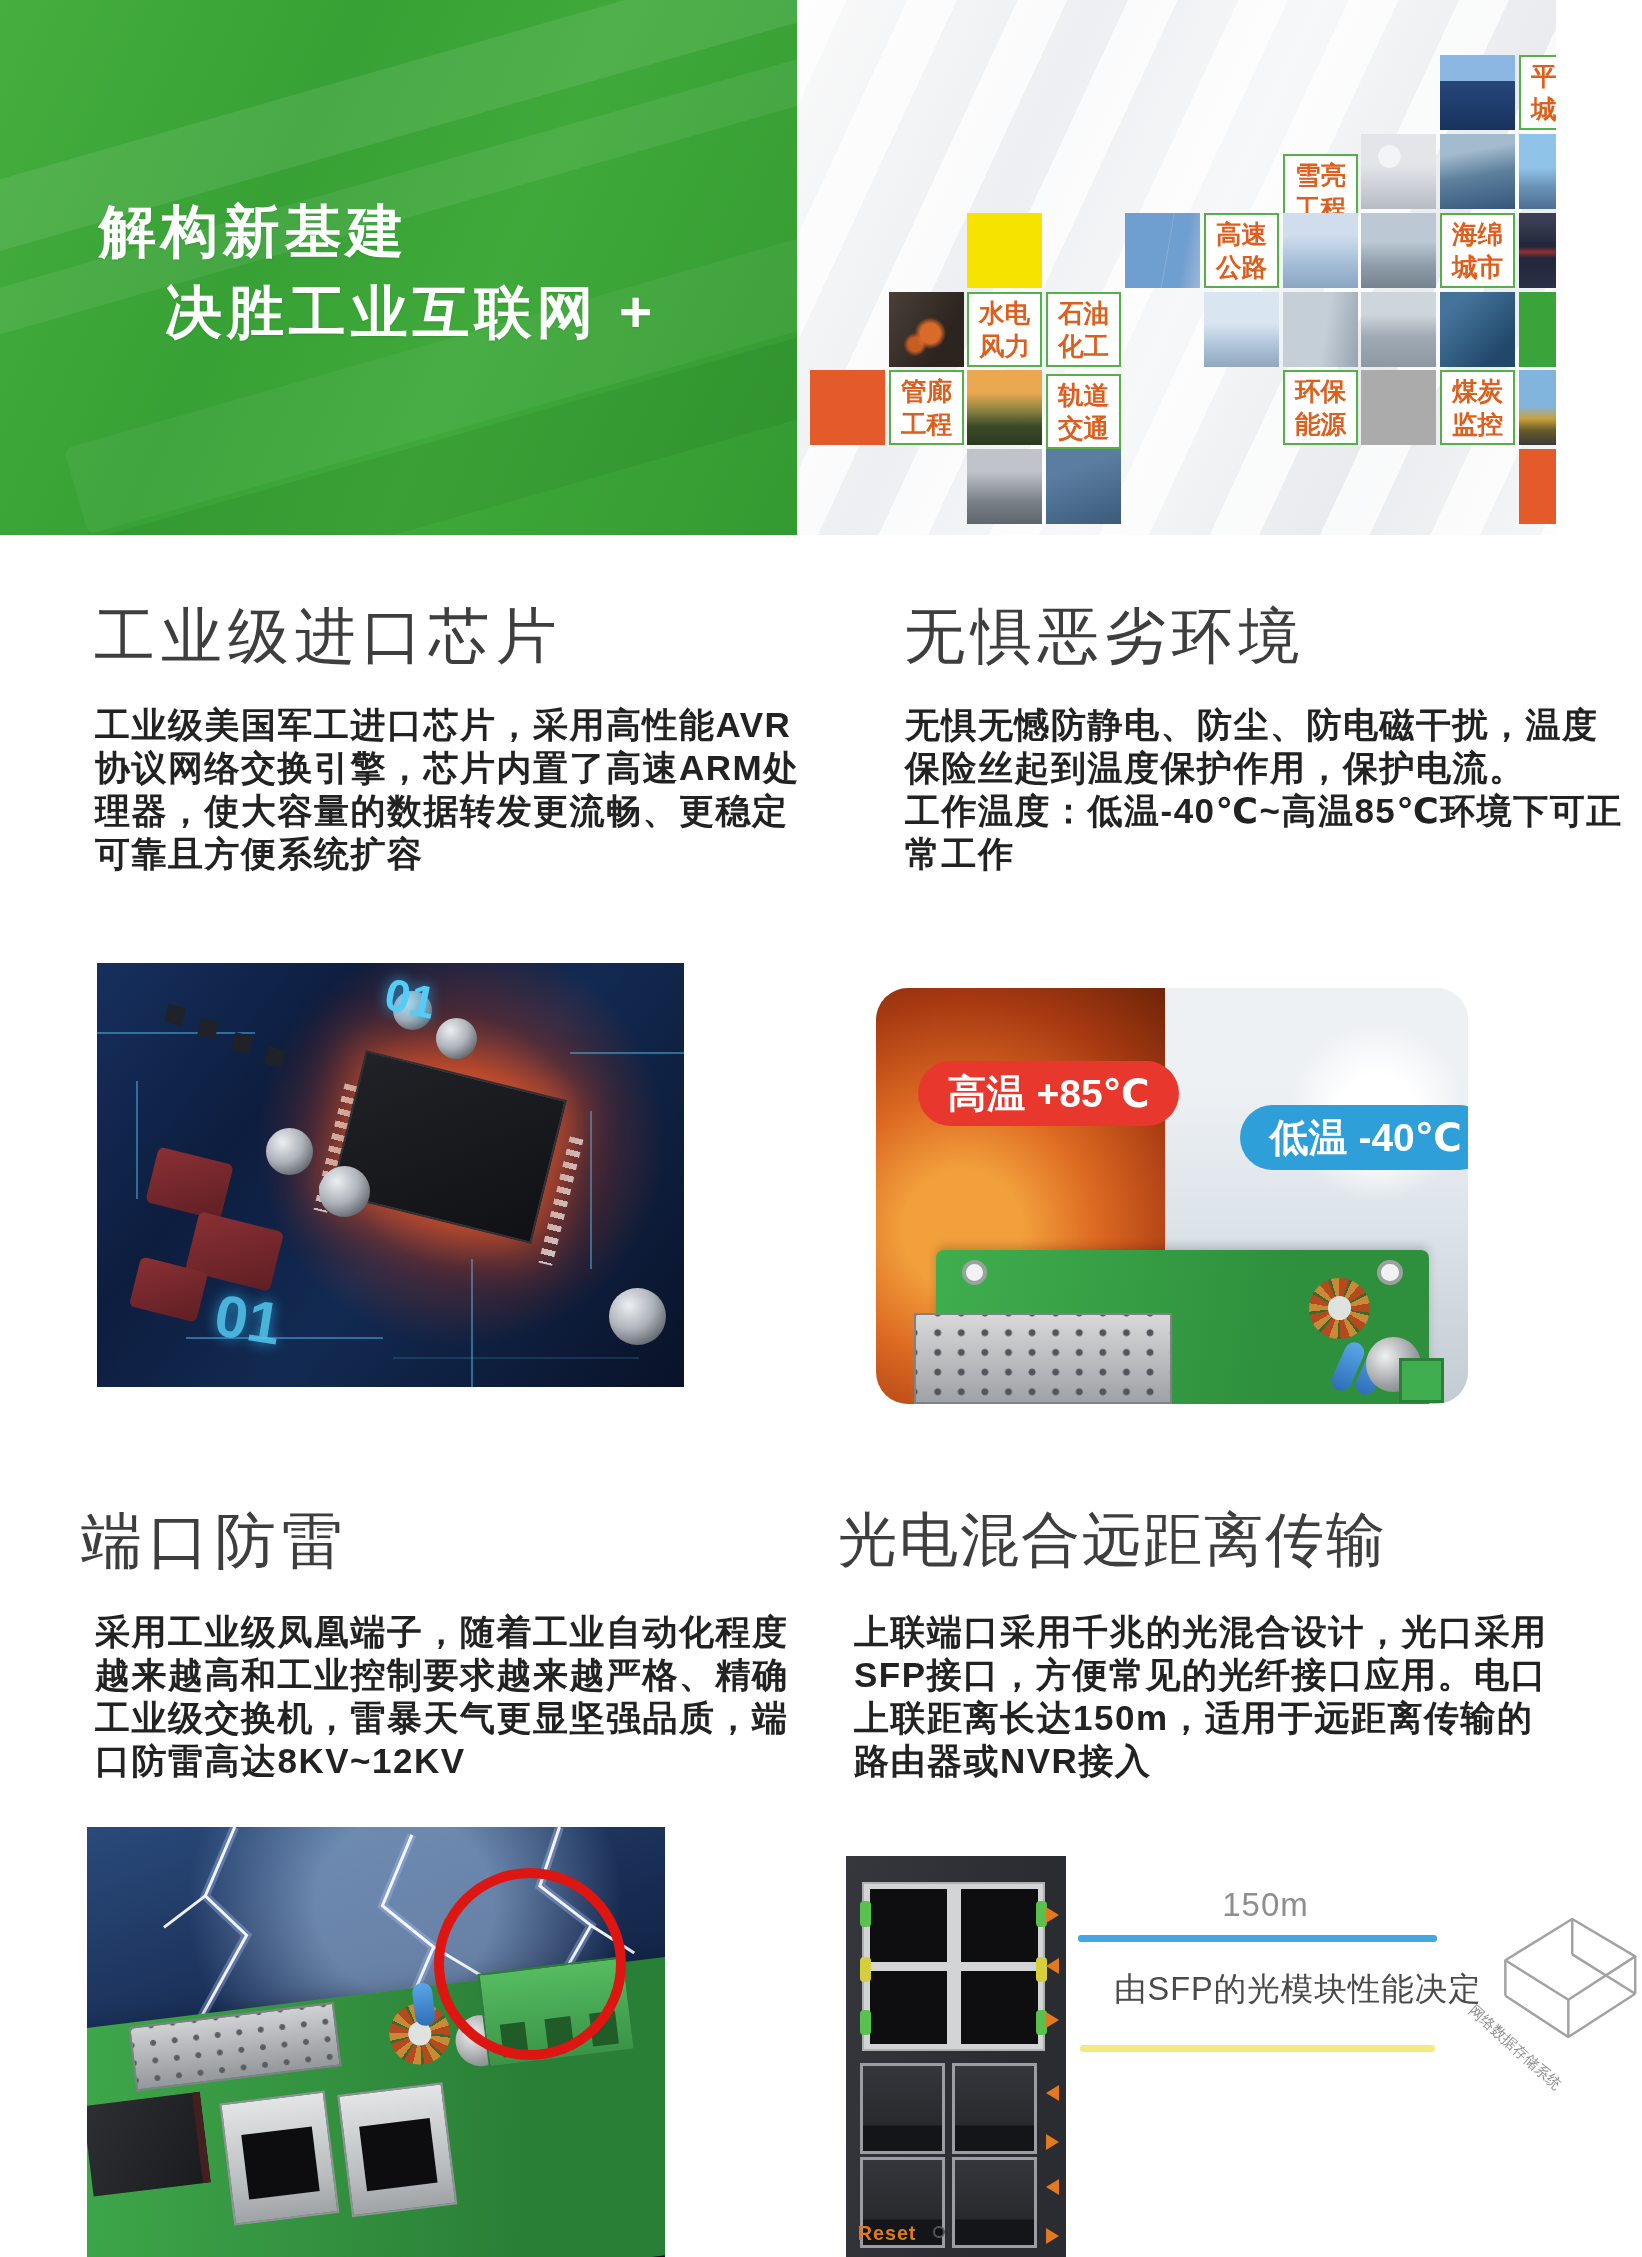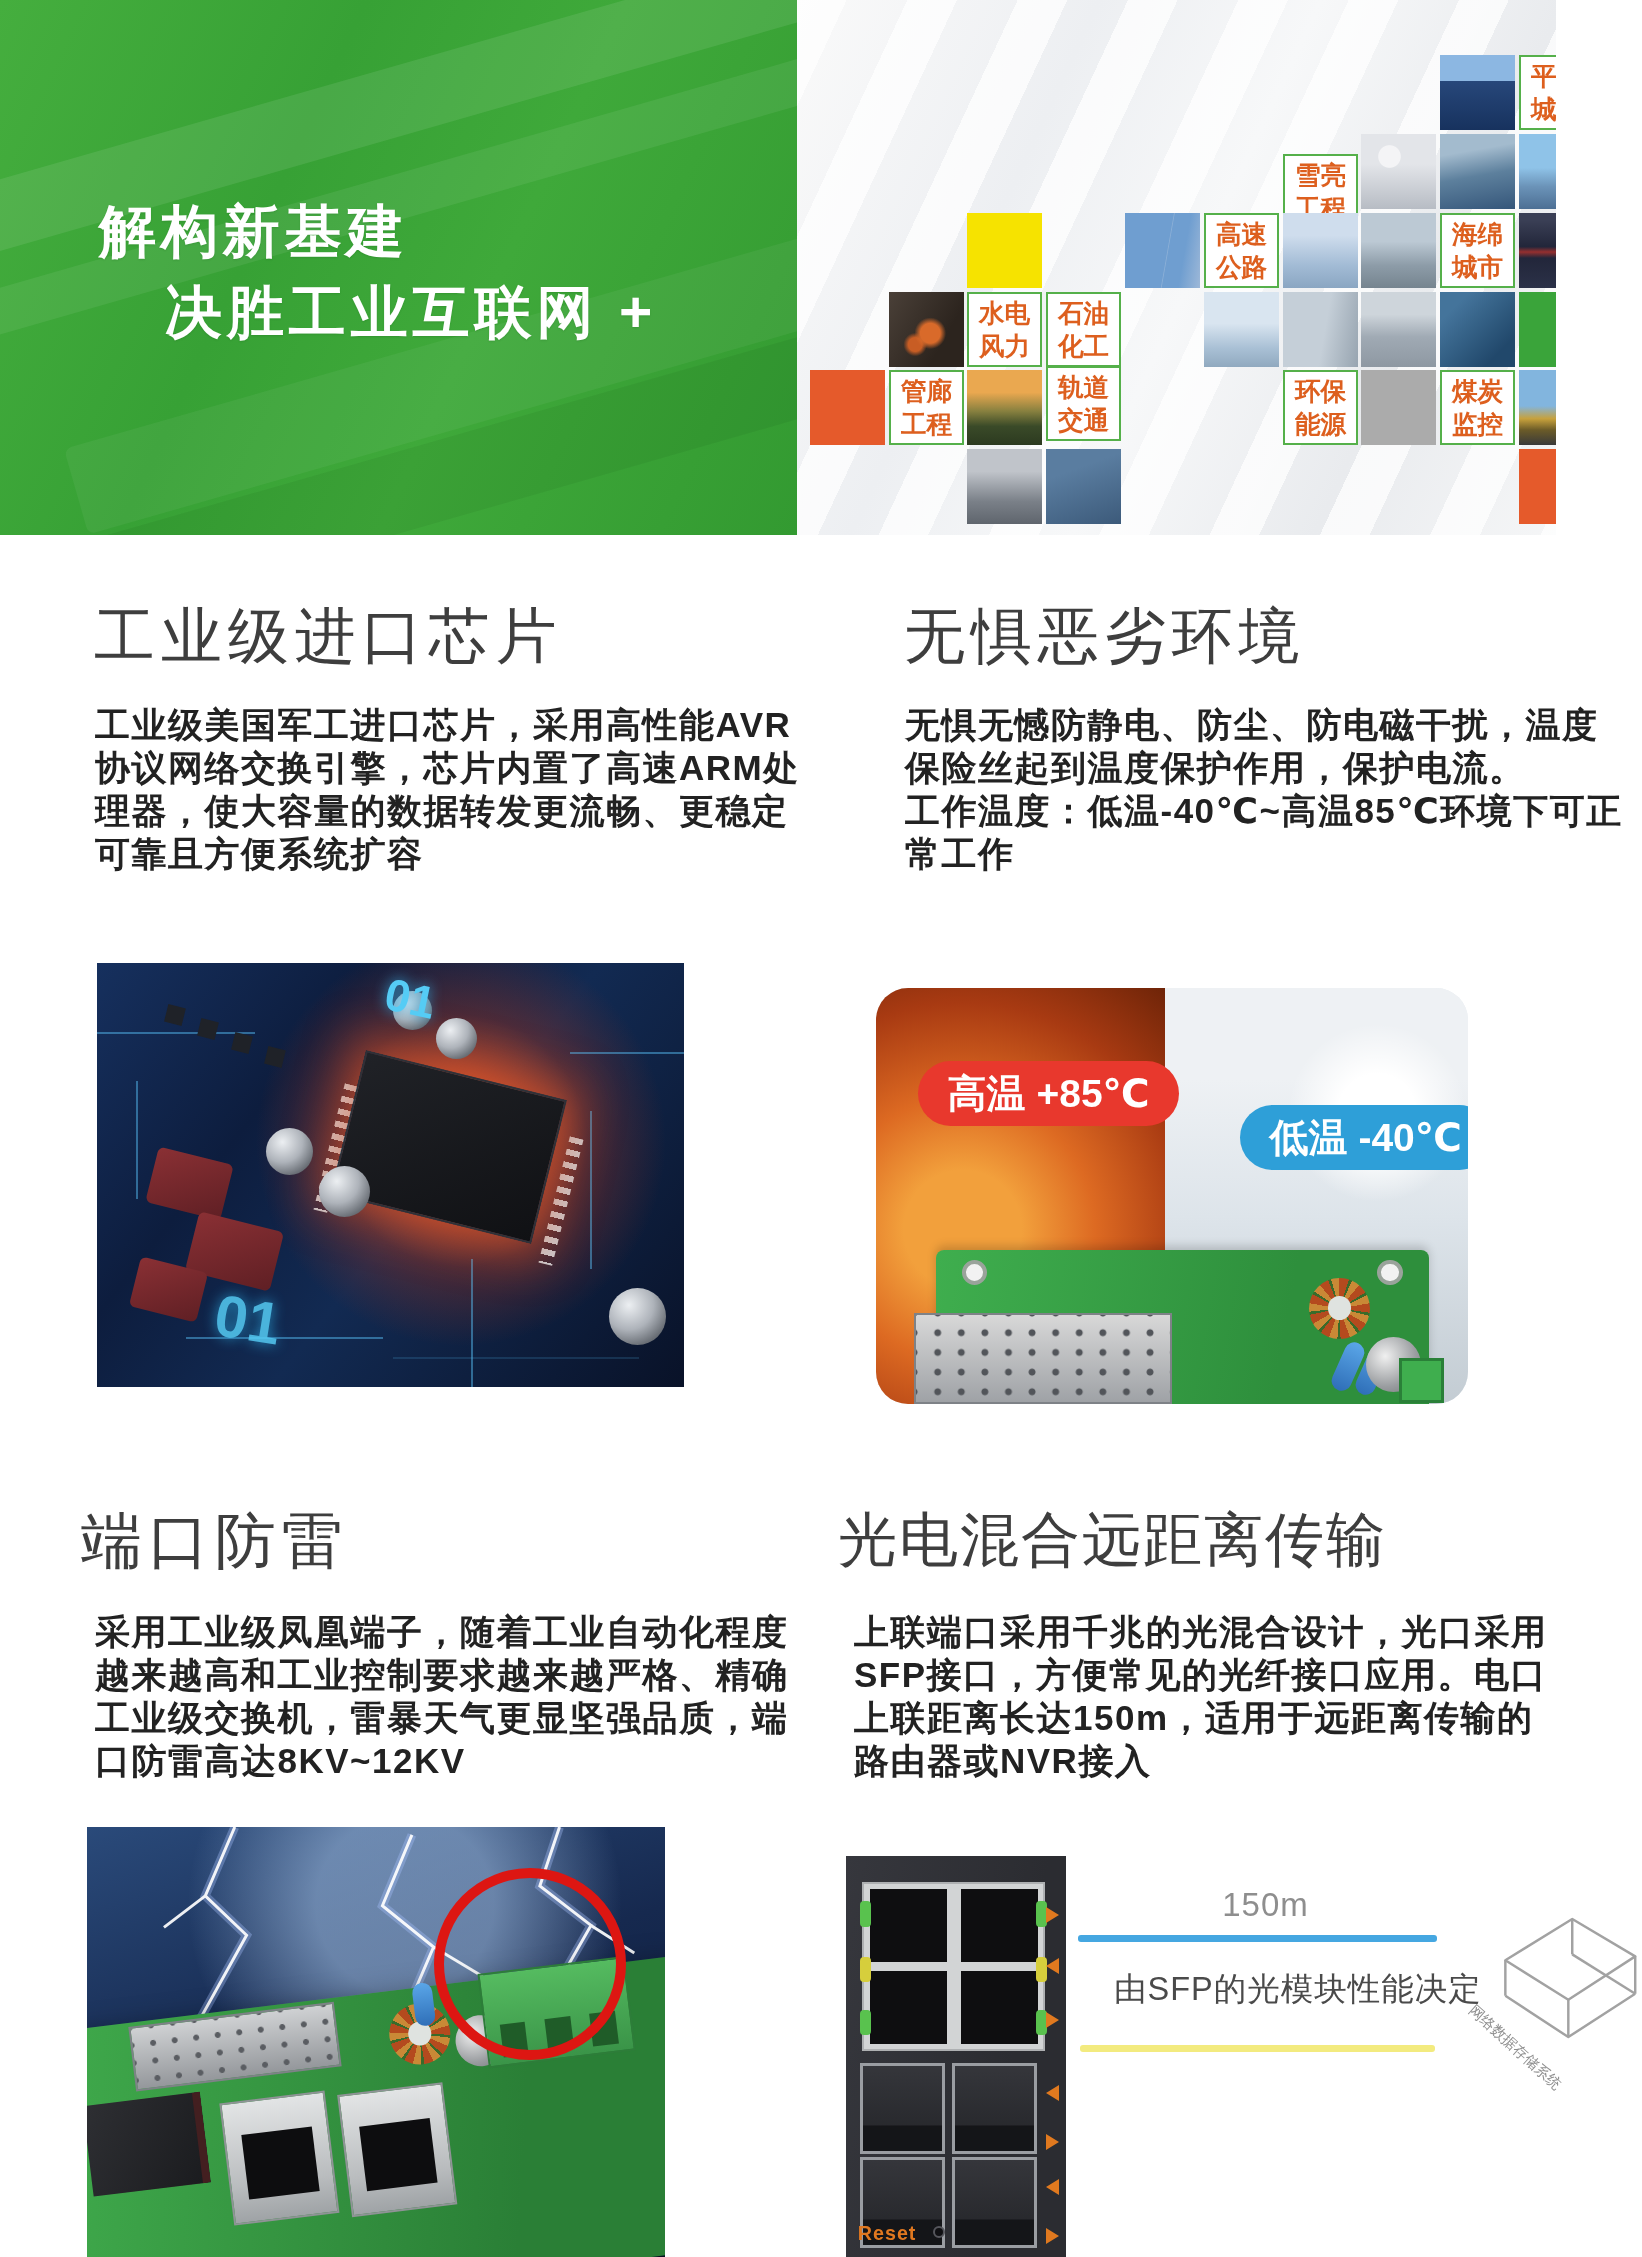--- a/index.html
+++ b/index.html
@@ -166,21 +166,21 @@
       <div class="tile p-campus" style="left:407px;top:292px;"></div>
       <div class="tile p-roadcams" style="left:486px;top:292px;"></div>
       <div class="tile p-highway2" style="left:564px;top:292px;"></div>
       <div class="tile p-tunnel" style="left:643px;top:292px;"></div>
       <div class="tile fill-green" style="left:722px;top:292px;"></div>
 
       <div class="tile fill-orange" style="left:12.8px;top:370px;"></div>
       <div class="tile tag" style="left:92px;top:370px;"><span>管廊
 工程</span></div>
       <div class="tile p-sunset" style="left:170px;top:370px;"></div>
-      <div class="tile tag" style="left:249px;top:366px;text-align:center;"><span>轨道
+      <div class="tile tag" style="left:249px;top:374px;text-align:center;"><span>轨道
 交通</span></div>
       <div class="tile tag" style="left:486px;top:370px;"><span>环保
 能源</span></div>
       <div class="tile fill-gray" style="left:564px;top:370px;"></div>
       <div class="tile tag" style="left:643px;top:370px;"><span>煤炭
 监控</span></div>
       <div class="tile p-rig" style="left:722px;top:370px;"></div>
 
       <div class="tile p-monitor" style="left:170px;top:449px;"></div>
       <div class="tile p-class" style="left:249px;top:449px;"></div>

